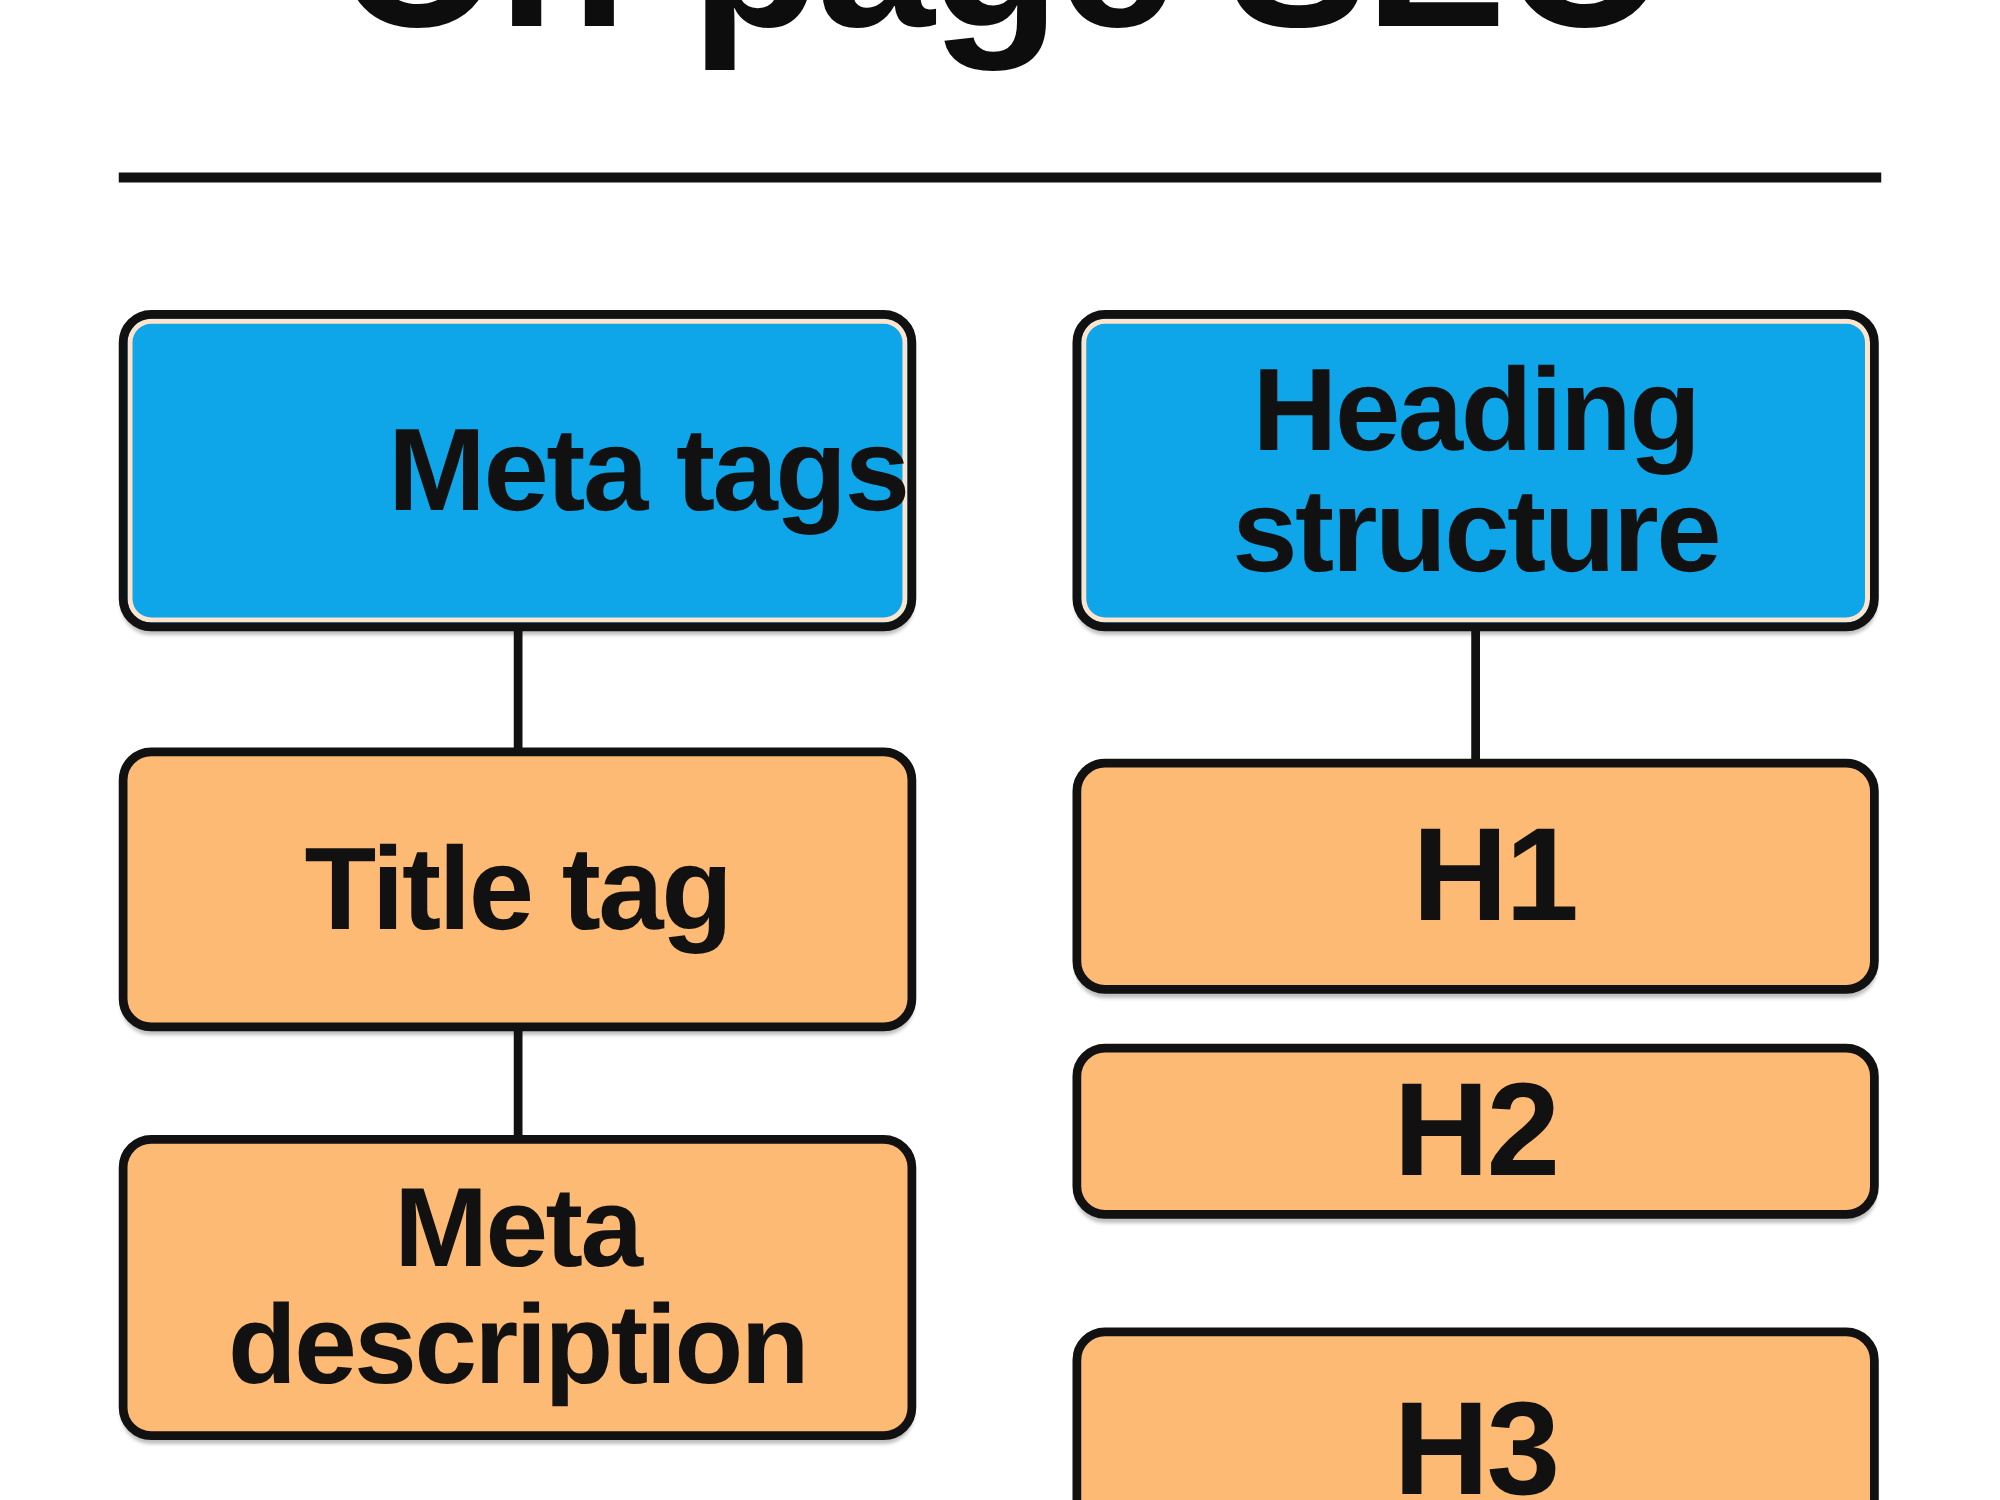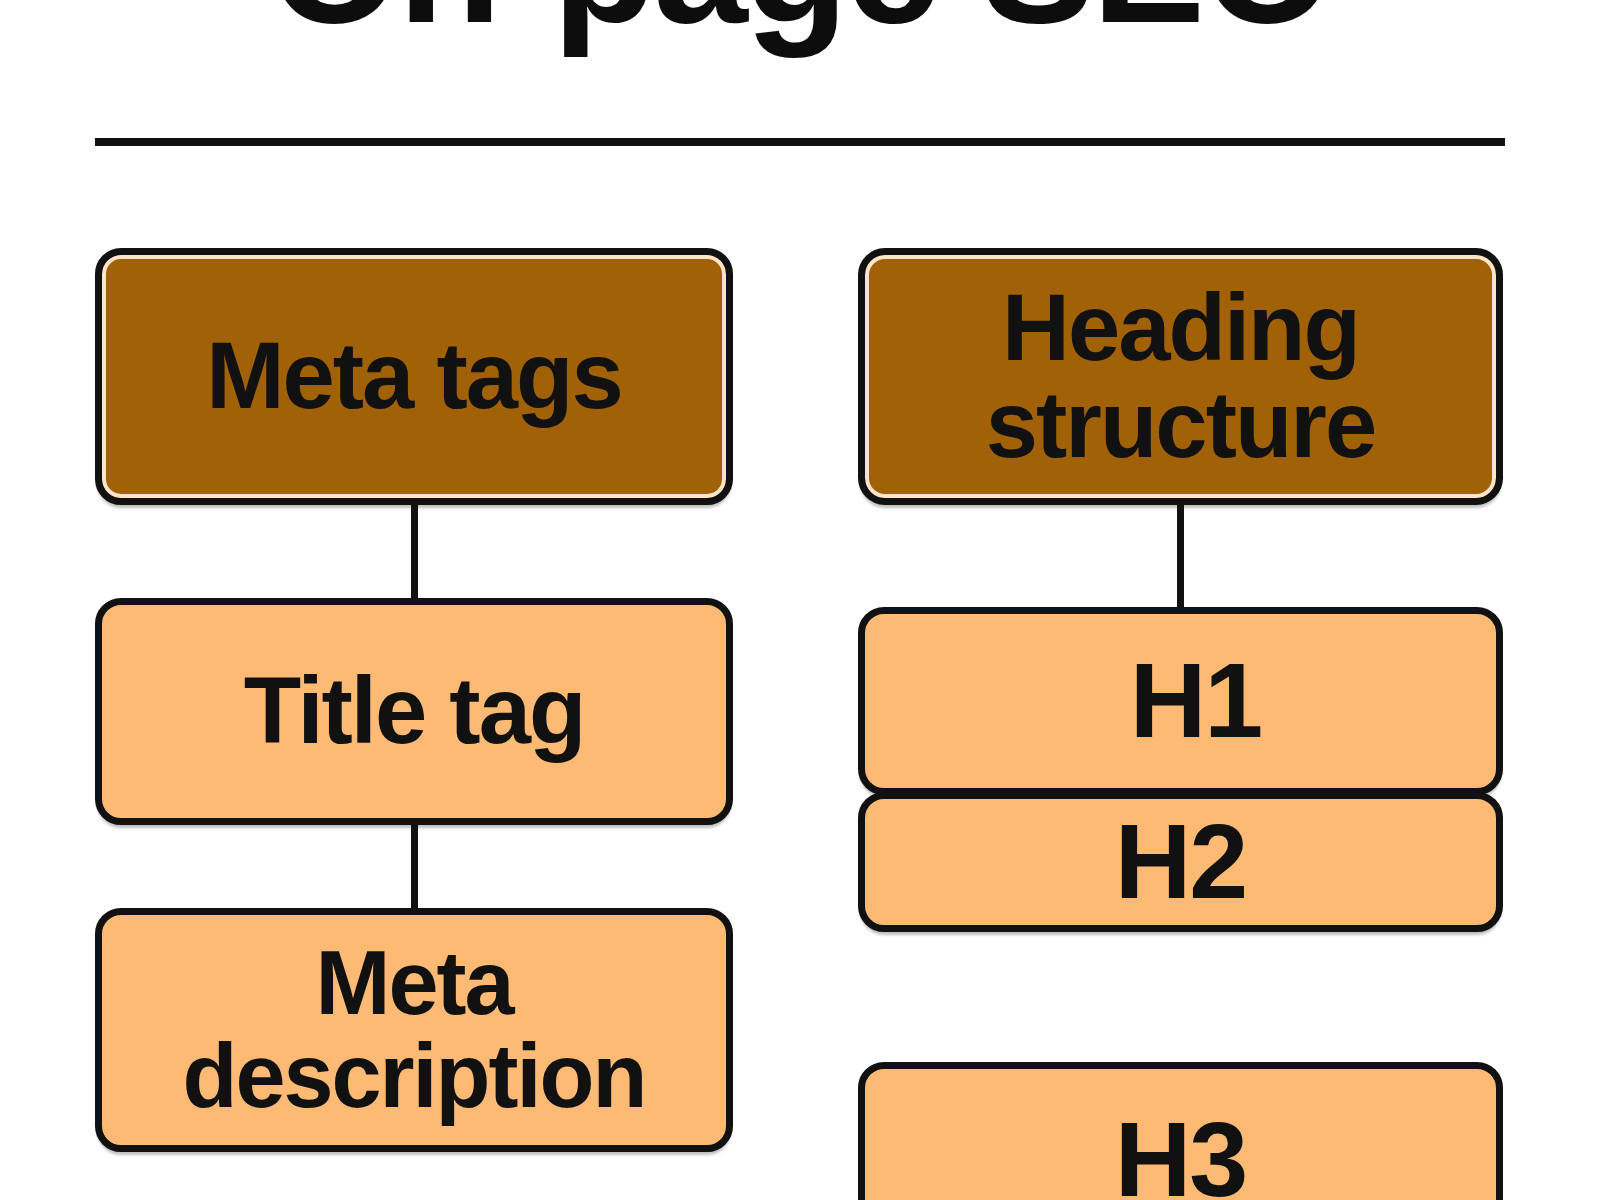--- a/index.html
+++ b/index.html
@@ -47,38 +47,39 @@
     display: flex;
     align-items: center;
     justify-content: center;
     text-align: center;
     font-weight: bold;
     letter-spacing: -2px;
     line-height: 1.03;
     box-shadow: 0 5px 3px -2px rgba(0,0,0,0.25);
   }
   .node.highlight {
-    background: #a16207;
+    background: #0ea5e9;
     box-shadow: inset 0 0 0 4px #FFE4CD, 0 5px 3px -2px rgba(0,0,0,0.25);
+    justify-content: flex-end;
   }
   .connector {
     position: absolute;
     width: 7px;
     background: #111111;
   }
   
   #meta-tags        { left: 95px;  top: 248px;  width: 638px; height: 257px; font-size: 94px; }
   #title-tag        { left: 95px;  top: 598px;  width: 638px; height: 227px; font-size: 94px; }
   #meta-description { left: 95px;  top: 908px;  width: 638px; height: 244px; font-size: 90px; padding: 0 56px; }
   #c-left-1         { left: 411px; top: 503px;  height: 97px; }
   #c-left-2         { left: 411px; top: 823px;  height: 87px; }
   
-  #heading-structure{ left: 858px; top: 248px;  width: 645px; height: 257px; font-size: 94px; padding: 0 30px; border-radius: 27px; }
+  #heading-structure{ left: 858px; top: 248px;  width: 645px; height: 257px; font-size: 94px; padding: 0 30px; }
   #h1               { left: 858px; top: 607px;  width: 645px; height: 188px; font-size: 106px; padding-left: 30px; }
-  #h2               { left: 858px; top: 792px;  width: 645px; height: 140px; font-size: 106px; text-align: center; }
+  #h2               { left: 858px; top: 835px;  width: 645px; height: 140px; font-size: 106px; text-align: center; }
   #h3               { left: 858px; top: 1062px; width: 645px; height: 195px; font-size: 106px; }
   #c-right-1        { left: 1177px; top: 503px; height: 106px; }
 </style>
 </head>
 <body>
 
 <div class="canvas">
 
   <div class="title">On-page SEO</div>
 

